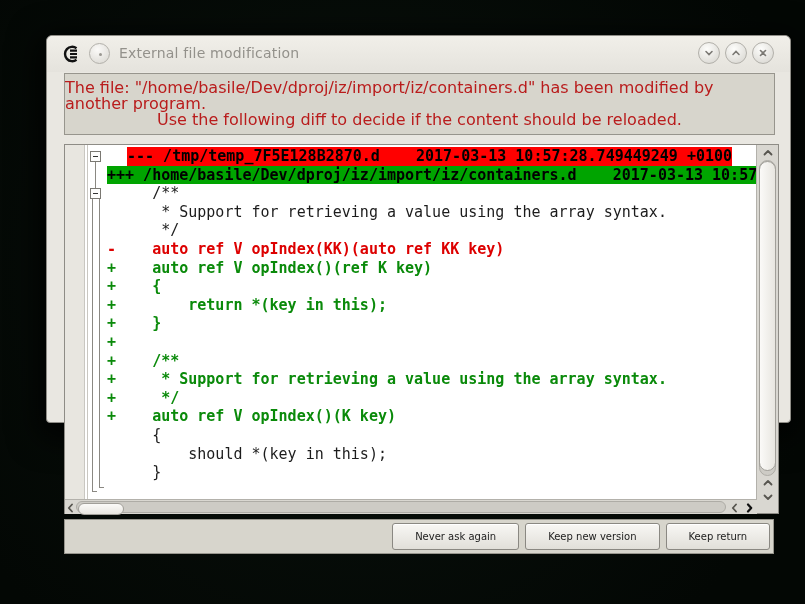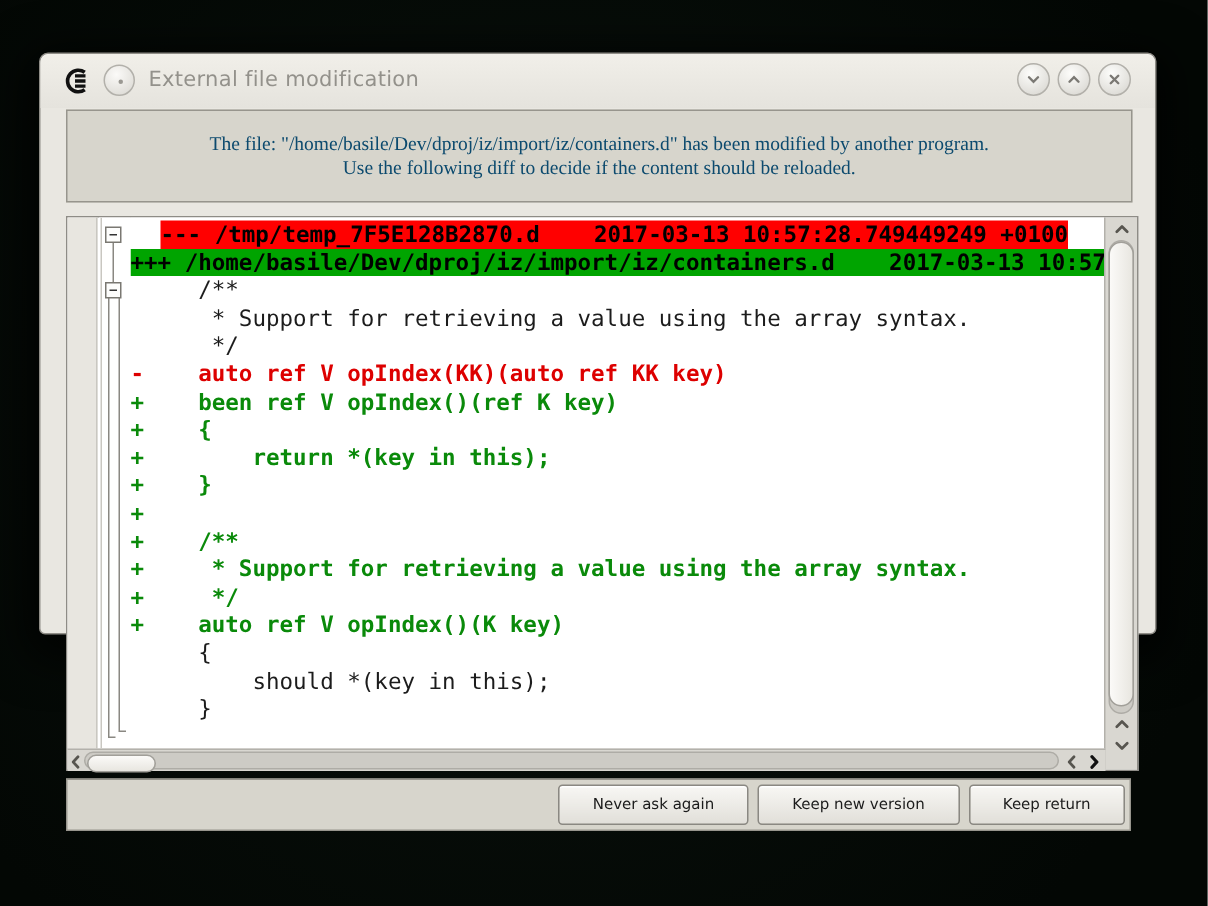--- a/index.html
+++ b/index.html
@@ -2,21 +2,21 @@
 <html style="--removed_bg: #ff0000; --added_bg: #00a400; --removed_text: #dd0000; --added_text: #0a8a0a; --hunk_text: #8b008b;"><head>
 <meta charset="utf-8">
 <style>
   * { margin:0; padding:0; box-sizing:border-box; }
   html,body { width:805px; height:604px; overflow:hidden; }
   body { background:#050a07; font-family:"DejaVu Sans", sans-serif; }
   .stage { position:relative; width:805px; height:604px; background:radial-gradient(circle at 45% 45%, #0a120d 0%, #030704 85%); }
 
   
   .window {
-    position:absolute; left:26px; top:35px; width:745px; height:388px;
+    position:absolute; left:46px; top:35px; width:745px; height:388px;
     background:#e9e7e1; border:1px solid #8f8d87; border-radius:6px 6px 4px 4px;
     box-shadow:0 8px 30px 8px rgba(0,0,0,0.8), inset 0 1px 0 rgba(255,255,255,0.7);
   }
 
   
   .titlebar { position:absolute; left:0; top:0; width:100%; height:36px;
     background:linear-gradient(#f1efe9,#e5e3dd); border-radius:6px 6px 0 0; }
   .app-icon { position:absolute; left:14px; top:8px; width:20px; height:20px; }
   .menu-orb { position:absolute; left:42px; top:7px; width:21px; height:21px; border-radius:50%;
     background:radial-gradient(circle at 40% 30%, #fbfaf8, #d8d6d0); border:1px solid #b2b0aa; }
@@ -26,21 +26,21 @@
   .win-controls { position:absolute; right:16px; top:6px; display:flex; gap:5px; }
   .win-btn { width:22px; height:22px; border-radius:50%;
     background:radial-gradient(circle at 40% 30%, #fdfdfb, #d5d3cd); border:1px solid #b2b0aa;
     display:flex; align-items:center; justify-content:center; }
   .win-btn svg { stroke:#7b7974; stroke-width:1.6; fill:none; stroke-linecap:round; }
 
   
   .msg-panel { position:absolute; left:17px; top:37px; width:711px; height:62px;
     background:#d7d5cc; border:1px solid #97958d;
     display:flex; flex-direction:column; align-items:center; justify-content:center; }
-  .msg-line { font-size:13px; color:#0c4a6e; line-height:16px;font-family:Liberation Serif, serif; }
+  .msg-line { font-size:16px; color:#b91c1c; line-height:16px; }
 
   
   .diff-frame { position:absolute; left:17px; top:108px; width:715px; height:370px;
     background:#ffffff; border:1px solid #8e8c86; }
   .gutter { position:absolute; left:0; top:0; width:20px; height:354px;
     background:#e8e6e0; border-right:1px solid #c9c7c1; }
   .fold-col { position:absolute; left:21px; top:0; width:21px; height:354px; background:#ffffff; }
   .fold-svg { position:absolute; left:0; top:0; }
   .viewport { position:absolute; left:42px; top:0; width:649px; height:354px;
     overflow:hidden; background:#ffffff; padding-top:2px;
@@ -143,21 +143,21 @@
         </svg>
       </div>
 
       <div class="viewport">
           <div class="row meta-del"><span class="txt">--- /tmp/temp_7F5E128B2870.d    2017-03-13 10:57:28.749449249 +0100</span></div>
           <div class="row meta-add"><span class="txt">+++ /home/basile/Dev/dproj/iz/import/iz/containers.d    2017-03-13 10:57</span></div>
           <div class="row ctx"><span class="txt">     /**</span></div>
           <div class="row ctx"><span class="txt">      * Support for retrieving a value using the array syntax.</span></div>
           <div class="row ctx"><span class="txt">      */</span></div>
           <div class="row del"><span class="txt">-    auto ref V opIndex(KK)(auto ref KK key)</span></div>
-          <div class="row add"><span class="txt">+    been ref V opIndex()(ref K key)</span></div>
+          <div class="row add"><span class="txt">+    auto ref V opIndex()(ref K key)</span></div>
           <div class="row add"><span class="txt">+    {</span></div>
           <div class="row add"><span class="txt">+        return *(key in this);</span></div>
           <div class="row add"><span class="txt">+    }</span></div>
           <div class="row add"><span class="txt">+</span></div>
           <div class="row add"><span class="txt">+    /**</span></div>
           <div class="row add"><span class="txt">+     * Support for retrieving a value using the array syntax.</span></div>
           <div class="row add"><span class="txt">+     */</span></div>
           <div class="row add"><span class="txt">+    auto ref V opIndex()(K key)</span></div>
           <div class="row ctx"><span class="txt">     {</span></div>
           <div class="row ctx"><span class="txt">         should *(key in this);</span></div>

